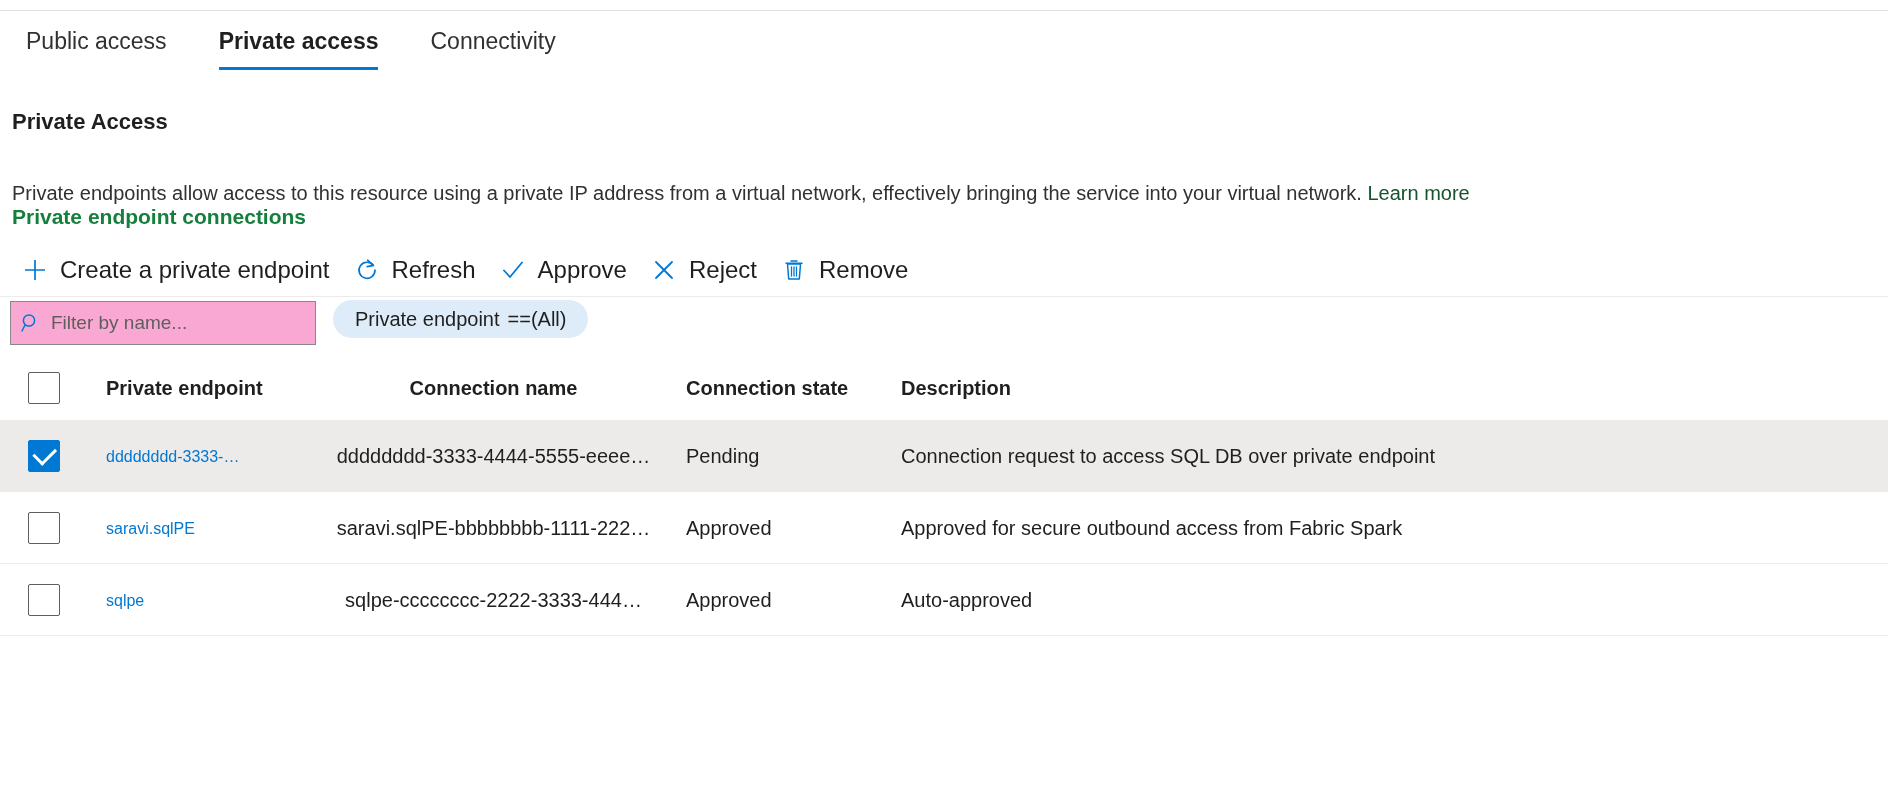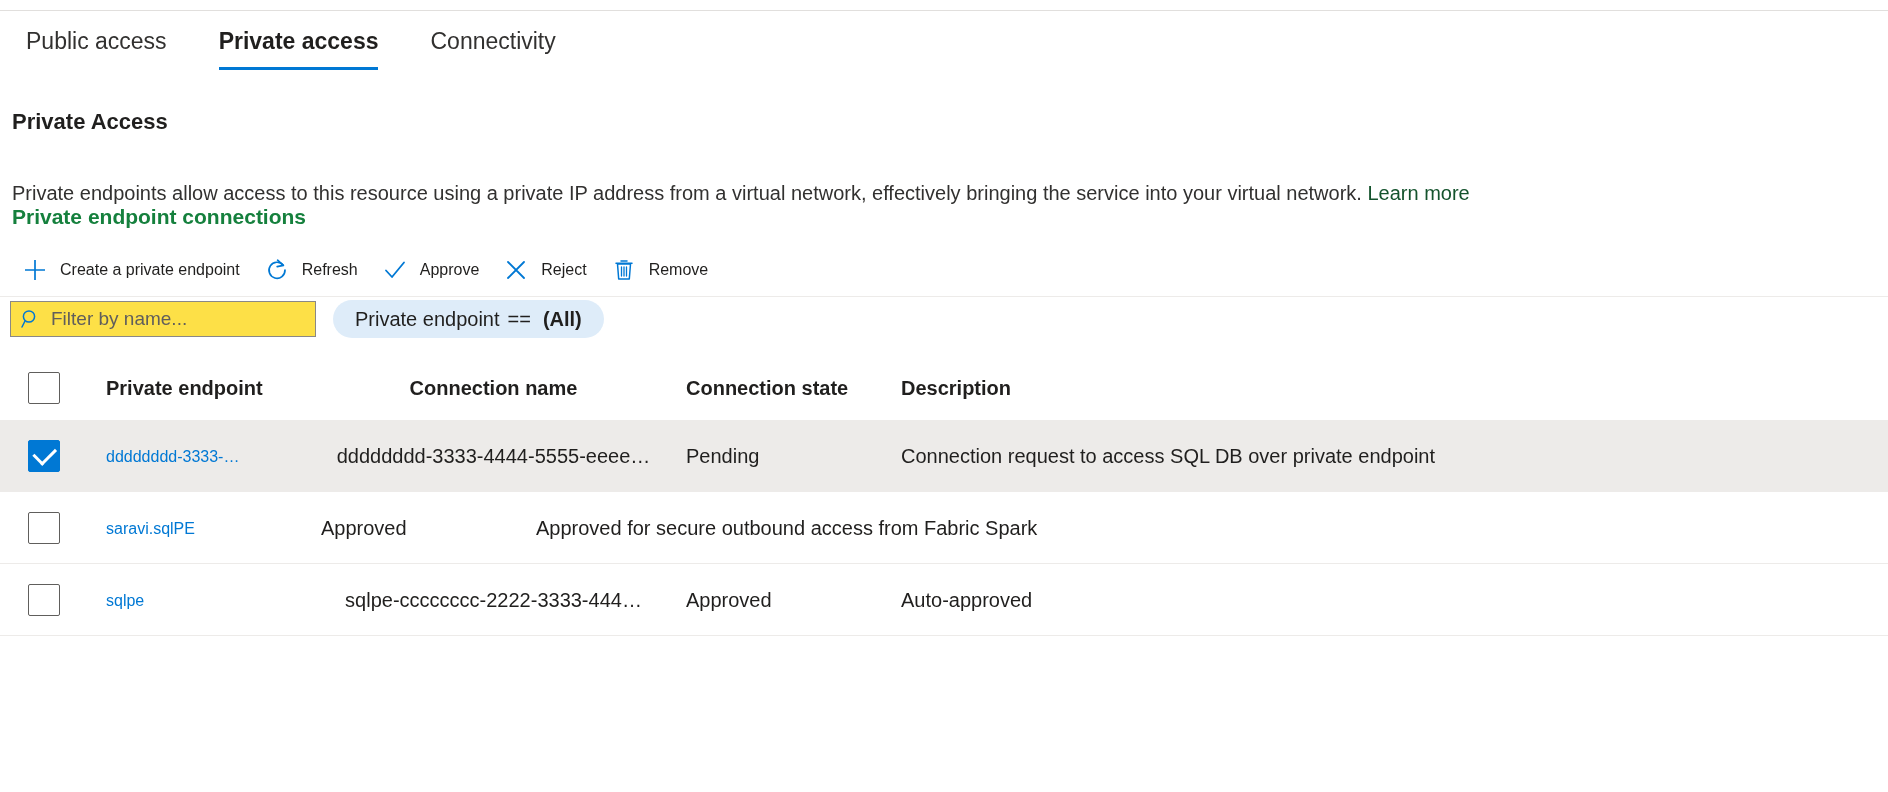--- a/index.html
+++ b/index.html
@@ -125,44 +125,44 @@
     width: 26px;
     height: 26px;
     display: flex;
     align-items: center;
     justify-content: center;
     margin-right: 12px;
     color: #0078d4;
     flex: none;
   }
   .cmd .cmd-label {
-    font-size: 16px;
+    font-size: 24px;
     line-height: 26px;
     color: #201f1e;
     white-space: nowrap;
   }
 
   
   .filterbar-rule {
     position: absolute;
     left: 0;
     top: 296px;
     width: 1888px;
     height: 1px;
     background: #edebe9;
   }
   .searchbox {
     position: absolute;
     left: 10px;
     top: 301px;
     width: 306px;
-    height: 36px;
+    height: 44px;
     box-sizing: border-box;
     border: 1px solid #8a8886;
-    background: #fde047;
+    background: #f9a8d4;
     display: flex;
     align-items: center;
     padding: 0 8px;
   }
   .searchbox .glyph {
     width: 24px;
     height: 24px;
     display: flex;
     align-items: center;
     justify-content: center;
@@ -192,21 +192,21 @@
     background: #deecf9;
     display: flex;
     align-items: center;
     padding: 0 22px;
     cursor: pointer;
     font-size: 20px;
     line-height: 26px;
     color: #201f1e;
     white-space: nowrap;
   }
-  .filter-pill .pill-value { font-weight: 700; margin-left: 12px; }
+  .filter-pill .pill-value { font-weight: 400; margin-left: 0; }
   .filter-pill .pill-op { margin-left: 8px; }
 
   
   .table {
     position: absolute;
     left: 0;
     top: 356px;
     width: 1888px;
   }
   .row {
@@ -406,20 +406,21 @@
       <div class="cell col-desc muted">Connection request to access SQL DB over private endpoint</div>
     </div>
 
     <div class="row">
       <div class="cell-check">
         <div class="cbox"></div>
       </div>
       <div class="cell col-endpoint">
         <a class="ep-link" href="#">saravi.sqlPE</a>
       </div>
+      <div class="cell col-connname muted">saravi.sqlPE-bbbbbbbb-1111-222…</div>
       <div class="cell col-state muted">Approved</div>
       <div class="cell col-desc muted">Approved for secure outbound access from Fabric Spark</div>
     </div>
 
     <div class="row">
       <div class="cell-check">
         <div class="cbox"></div>
       </div>
       <div class="cell col-endpoint">
         <a class="ep-link" href="#">sqlpe</a>

